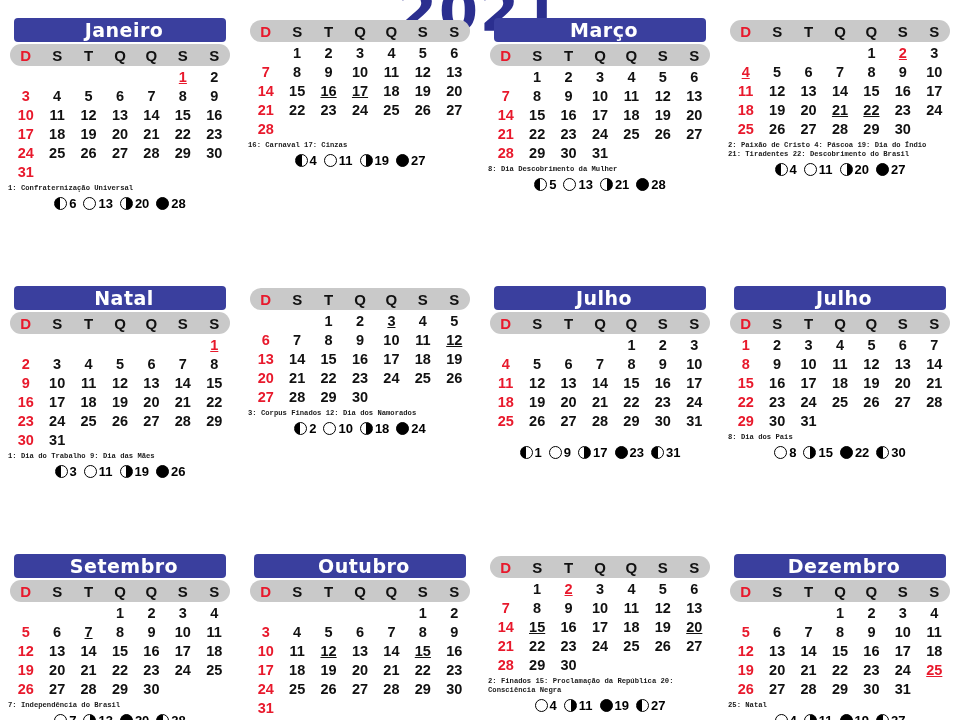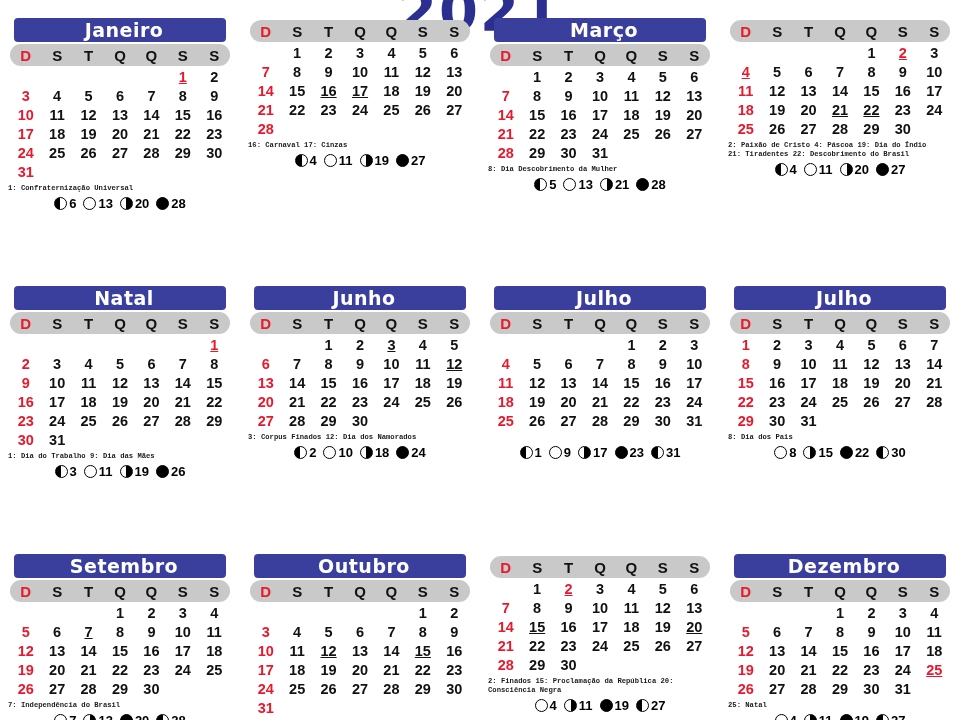--- a/index.html
+++ b/index.html
@@ -484,21 +484,20 @@
             <span class="moon-glyph moon-first"></span>
             <span class="moon-label">19</span>
           </div>
           <div class="moon-item">
             <span class="moon-glyph moon-full"></span>
             <span class="moon-label">26</span>
           </div>
         </div>
       </div>
       <div class="month">
-        <div class="month-name">Junho</div>
         <div class="dow-row">
           <div class="dow sun">D</div>
           <div class="dow">S</div>
           <div class="dow">T</div>
           <div class="dow">Q</div>
           <div class="dow">Q</div>
           <div class="dow">S</div>
           <div class="dow">S</div>
         </div>
         <div class="days">

